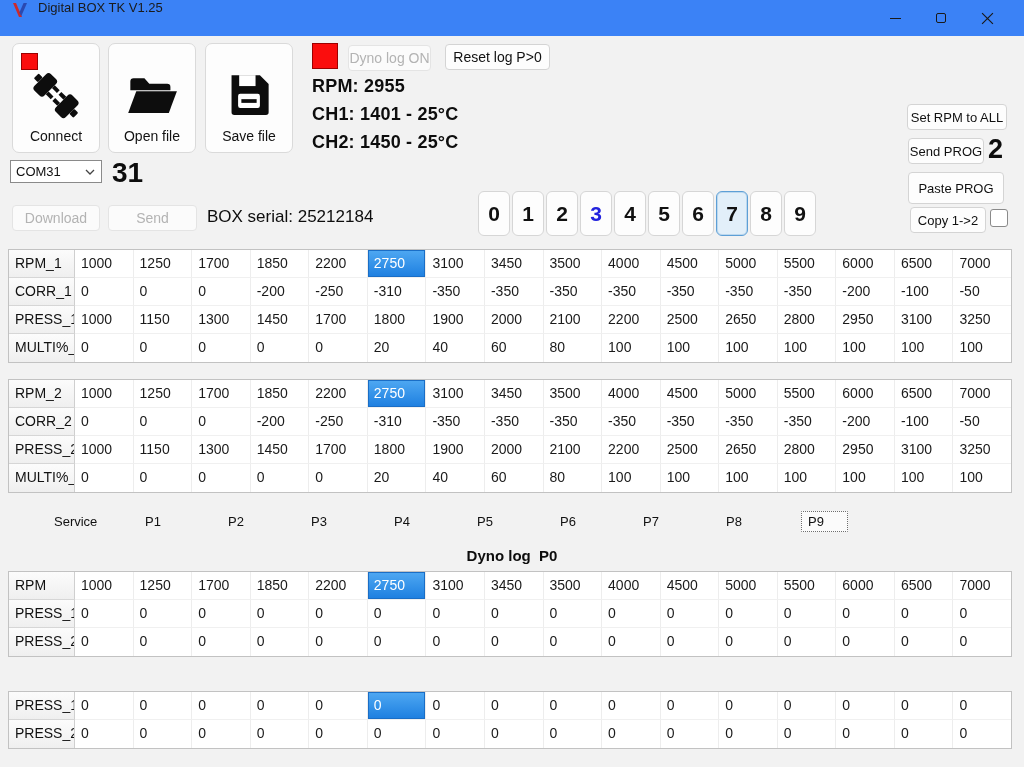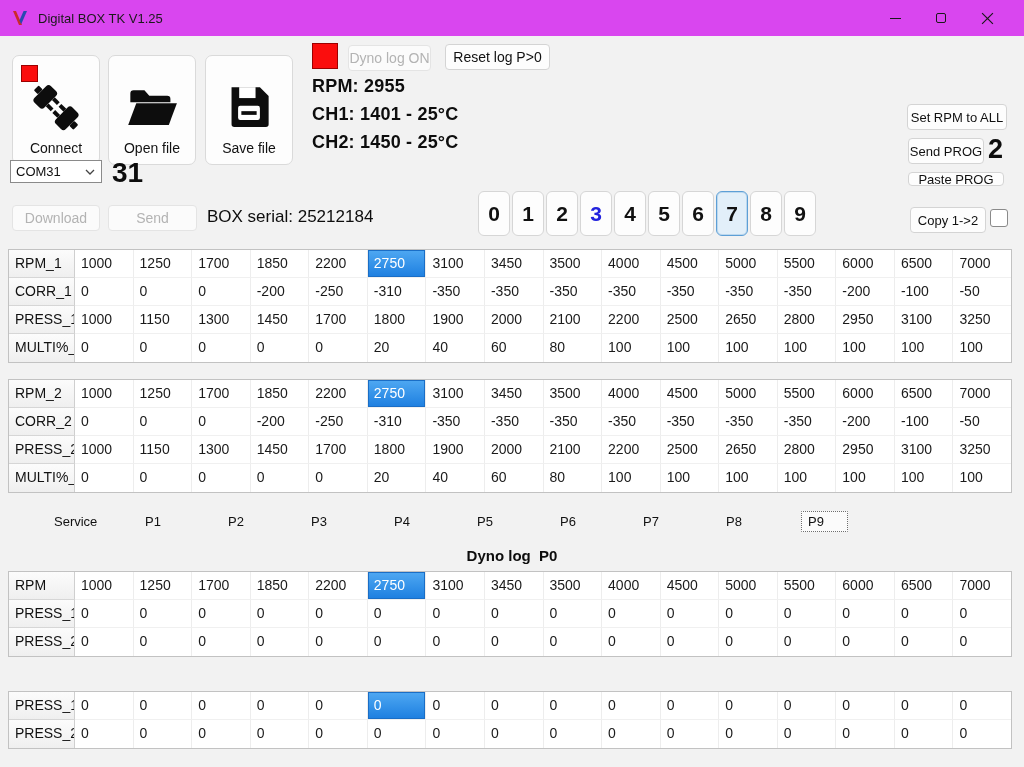--- a/index.html
+++ b/index.html
@@ -6,31 +6,31 @@
   html,body { margin:0; padding:0; }
   body {
     width:1024px; height:767px; overflow:hidden;
     font-family:"Liberation Sans", sans-serif;
     background:#5a5a5a;
   }
   .window { position:absolute; inset:0; background:#f2f2f2; }
 
   
   .titlebar { position:absolute; left:0; top:0; width:1024px; height:36px;
-    background:#d946ef; display:flex; align-items:center; }
+    background:#3b82f6; display:flex; align-items:flex-start; }
   .app-logo { margin-left:10px; width:20px; height:20px; }
   .title-text { margin-left:8px; font-size:13px; color:#1a1a1a; }
   .caption { position:absolute; right:14px; top:0; height:36px; display:flex; }
   .cap-btn { width:46px; height:36px; display:flex; align-items:center; justify-content:center; }
   .glyph-min { width:11px; height:1px; background:#1a1a1a; }
   .glyph-max { width:10px; height:10px; border:1px solid #1a1a1a; border-radius:2px; }
 
   
   .card { position:absolute; top:43px; width:88px; height:110px; background:#fdfdfd;
-    border:1px solid #dadada; border-radius:7px;margin-top:12px; }
+    border:1px solid #dadada; border-radius:7px; }
   .card-label { position:absolute; bottom:8px; left:0; width:100%; text-align:center;
     font-size:14px; color:#111; }
   .card-icon { position:absolute; left:50%; top:46px; transform:translate(-50%,-40%); }
   .red-ind { background:#fb0d0d; border:1px solid #9c0000; }
   .red-ind.in-card { position:absolute; left:8px; top:9px; width:17px; height:17px; }
   .red-ind.solo { position:absolute; left:312px; top:43px; width:26px; height:26px; }
 
   
   .btn { position:absolute; background:#fdfdfd; border:1px solid #d4d4d4; border-radius:4px;
     font-size:14px; color:#111; display:flex; align-items:center; justify-content:center;
@@ -175,21 +175,21 @@
       <button class="digit">5</button>
       <button class="digit">6</button>
       <button class="digit focused">7</button>
       <button class="digit">8</button>
       <button class="digit">9</button>
     </div>
 
   <button class="btn" style="left:907px;top:104px;width:100px;height:26px;font-size:13px;">Set RPM to ALL</button>
   <button class="btn" style="left:908px;top:138px;width:76px;height:26px;font-size:13px;">Send PROG</button>
   <div class="txt" style="left:988px;top:134px;font-size:27px;font-weight:700;">2</div>
-  <button class="btn" style="left:908px;top:172px;width:96px;height:14px;font-size:13px;">Paste PROG</button>
+  <button class="btn" style="left:908px;top:172px;width:96px;height:32px;font-size:13px;">Paste PROG</button>
   <button class="btn" style="left:910px;top:207px;width:76px;height:26px;font-size:13px;">Copy 1-&gt;2</button>
   <div class="checkbox"></div>
 
   <div class="grid" style="top:249px;">
       <div class="grow">
         <div class="gcell ghead">RPM_1</div>
         <div class="gcell gdata">1000</div>
         <div class="gcell gdata">1250</div>
         <div class="gcell gdata">1700</div>
         <div class="gcell gdata">1850</div>

